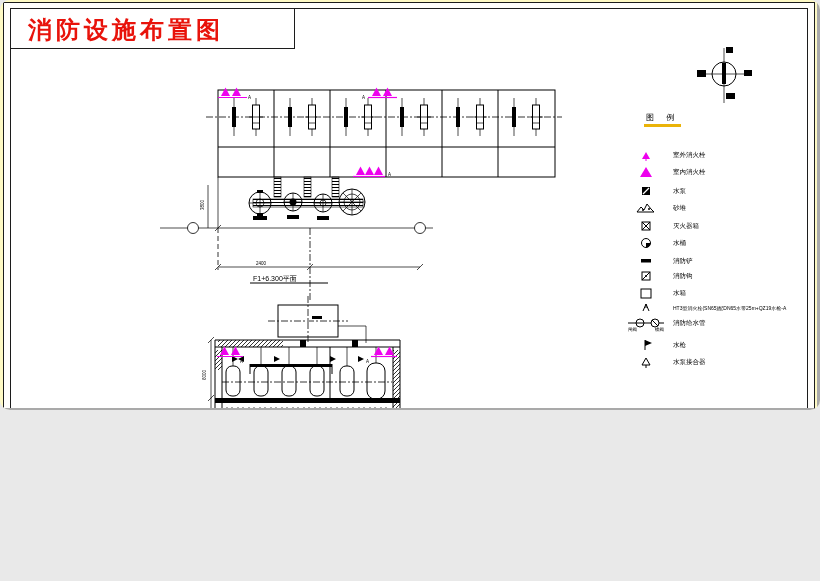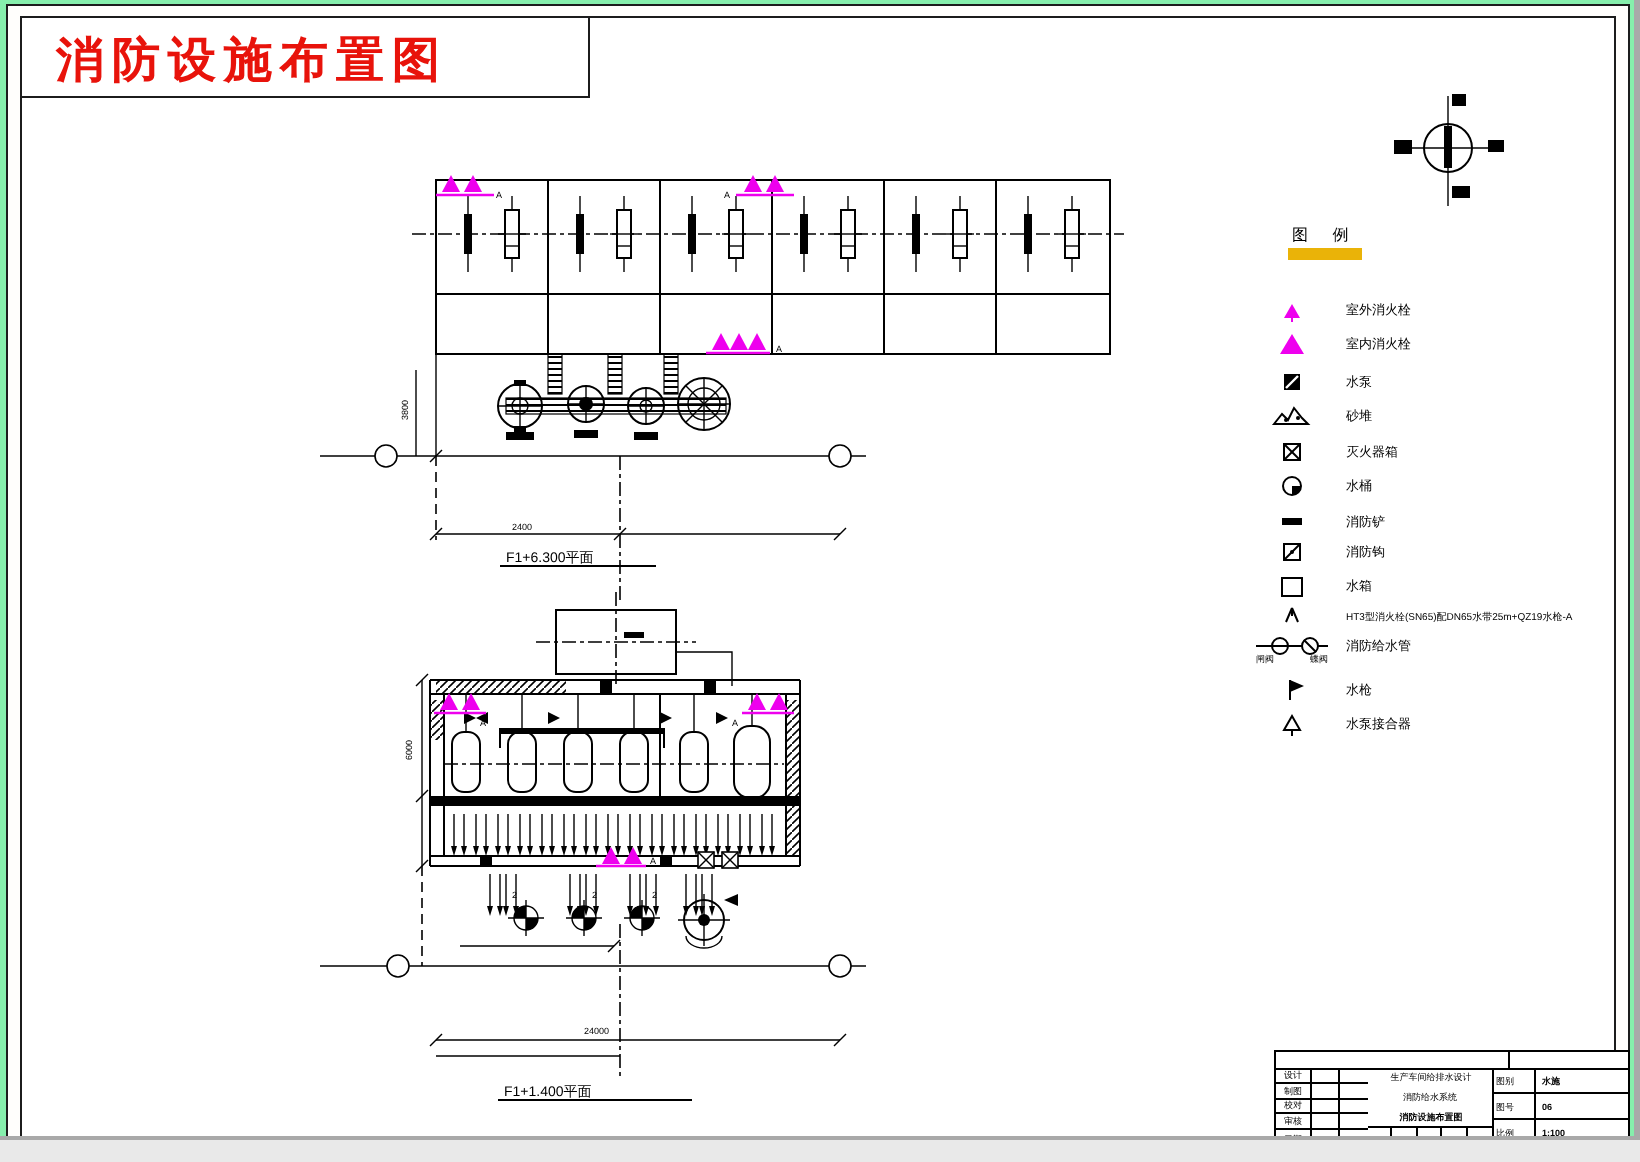--- a/index.html
+++ b/index.html
@@ -1,17 +1,17 @@
 <!DOCTYPE html>
 <html><head>
 <meta charset="utf-8">
 <style>
   html,body{margin:0;padding:0;background:#e9e9e9;}
-  .page{position:relative;width:820px;height:570px;background:#86efac;overflow:hidden;
-        font-family:"Liberation Sans","DejaVu Sans",sans-serif;color:#000;}
+  .page{position:relative;width:820px;height:410px;background:#fef9c3;overflow:hidden;
+        font-family:"Liberation Sans","DejaVu Sans",sans-serif;color:#000;border-radius:10px;}
   .edge-r{position:absolute;right:0;top:0;width:3px;height:581px;background:#a9a9a9;}
   .edge-b{position:absolute;left:0;bottom:0;width:820px;height:2px;background:#a9a9a9;}
   .frame-outer{position:absolute;left:3px;top:2px;width:810px;height:574px;border:1px solid #1c1c1c;background:#fffefc;}
   .frame-inner{position:absolute;left:10px;top:8px;width:796px;height:562px;border:1px solid #1c1c1c;background:#ffffff;}
   .title-box{position:absolute;left:11px;top:9px;width:283px;height:39px;
              border-right:1px solid #1c1c1c;border-bottom:1px solid #1c1c1c;}
   .main-title{margin:0;padding:5px 0 0 17px;font-size:24px;font-weight:bold;letter-spacing:4px;color:#e8130b;
               font-family:"Liberation Serif","DejaVu Serif",serif;white-space:nowrap;}
   .watermark{position:absolute;left:331px;top:263px;font-size:25px;letter-spacing:15px;color:#2e2e2e;
              font-family:"Liberation Serif","DejaVu Serif",serif;white-space:nowrap;}
@@ -19,21 +19,21 @@
   .ln{stroke:#000;stroke-width:1;fill:none;}
   .thin{stroke:#000;stroke-width:.7;fill:none;}
   .fl{fill:#000;stroke:none;}
   .mg{fill:#ee00ee;stroke:none;}
   .mgl{stroke:#ee00ee;stroke-width:1.2;fill:none;}
   .dsh{stroke:#000;stroke-width:.8;stroke-dasharray:5 3;fill:none;}
   .cdash{stroke:#000;stroke-width:.8;stroke-dasharray:7 2 2 2;fill:none;}
   .t4{font-size:4.5px;fill:#000;} .t7{font-size:7px;fill:#000;}
   
   .legend{position:absolute;left:628px;top:112px;width:190px;height:262px;}
-  .lg-head{position:absolute;left:16px;top:0;font-size:8px;letter-spacing:5px;border-bottom:6px solid #eab308;padding:0 2px 1px 2px;}
+  .lg-head{position:absolute;left:16px;top:0;font-size:8px;letter-spacing:5px;border-bottom:3px solid #eab308;padding:0 2px 1px 2px;}
   .lg-row{position:absolute;left:0;display:flex;align-items:center;gap:9px;height:14px;}
   .lg-sym{width:36px;display:flex;justify-content:center;align-items:center;flex:none;}
   .lg-label{font-size:6.5px;white-space:nowrap;}
   .lg-label.small{font-size:5px;}
   .lg-subs{position:absolute;left:0;top:10px;width:36px;display:flex;justify-content:space-between;font-size:4.5px;}
   
   .tblock{position:absolute;left:637px;top:525px;width:176px;height:47px;border:1px solid #000;font-size:4.5px;background:#fff;}
   .tb-top{position:absolute;left:0;top:0;width:176px;height:8px;border-bottom:1px solid #000;}
   .tb-topv{position:absolute;left:116px;top:0;width:1px;height:8px;background:#000;}
   .tb-left{position:absolute;left:0;top:8px;width:46px;height:39px;display:grid;grid-template-rows:repeat(5,1fr);}

